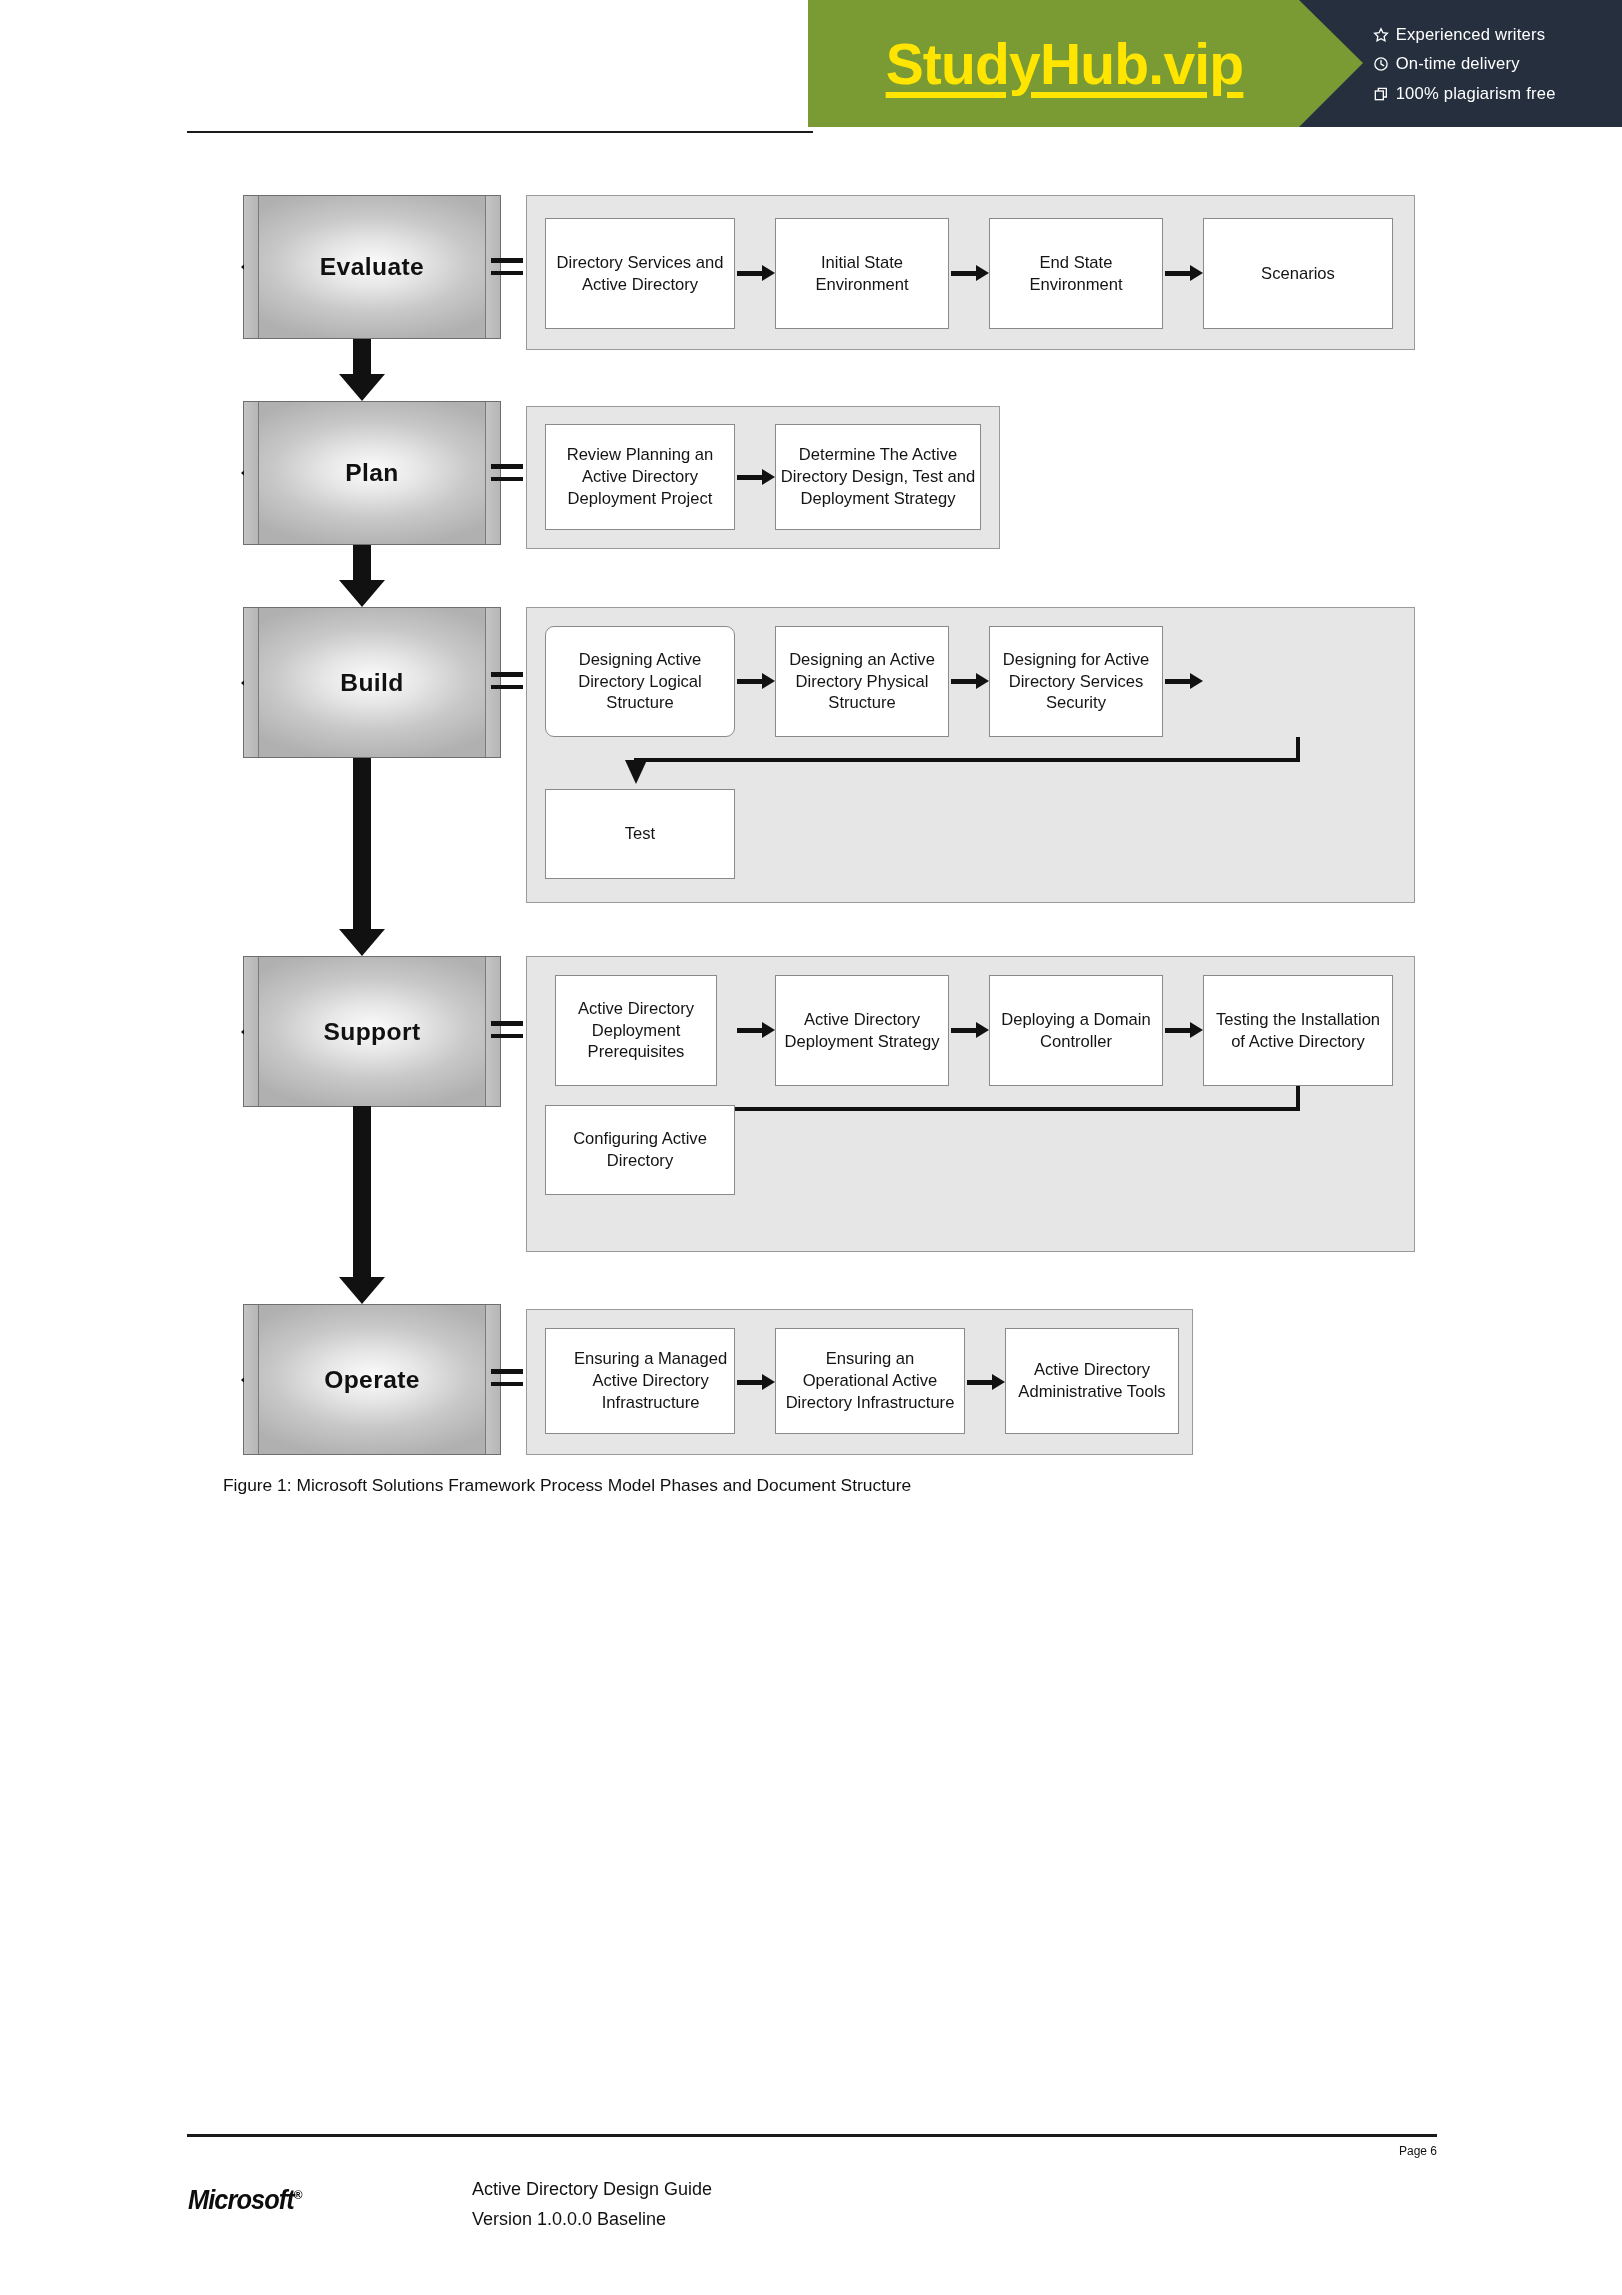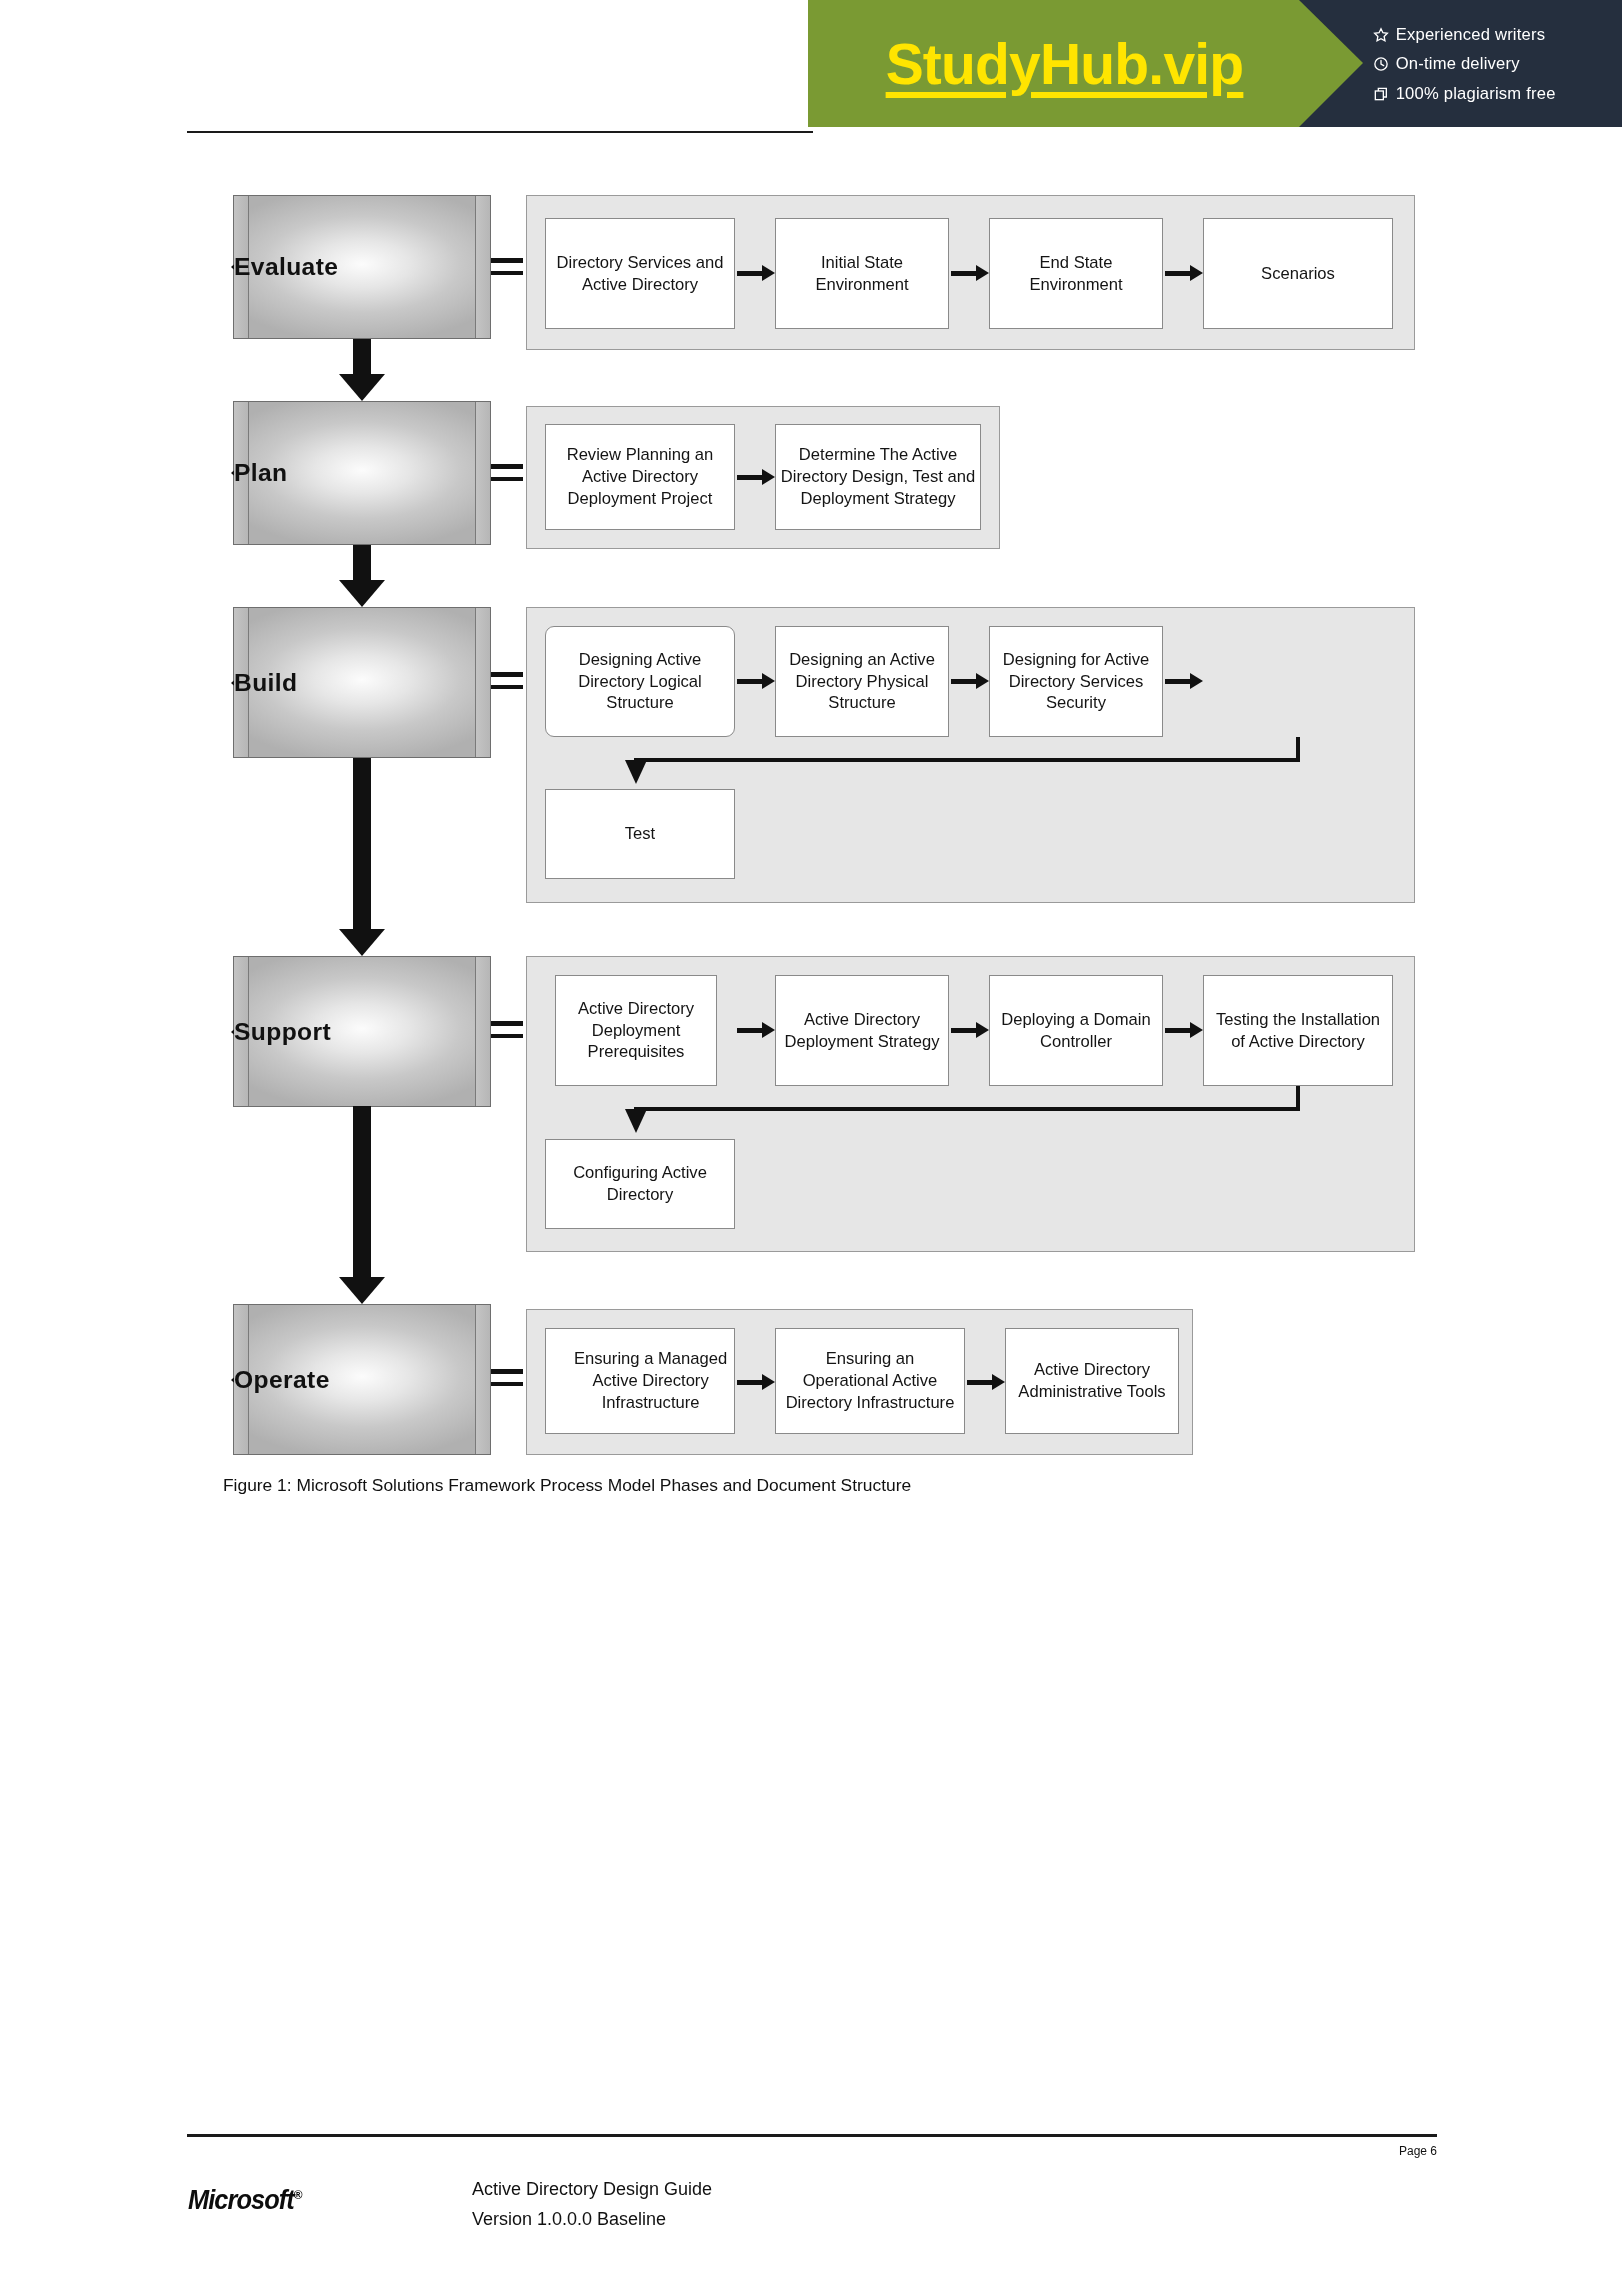--- a/index.html
+++ b/index.html
@@ -107,21 +107,22 @@
     height: 1506px;
   }
 
   .phase-box {
     position: absolute;
     border: 1.6px solid #6e6e6e;
     box-sizing: border-box;
     background: radial-gradient(ellipse 62% 55% at 50% 48%, #fcfcfc 0%, #e6e6e6 30%, #c8c8c8 62%, #b0b0b0 100%);
     display: flex;
     align-items: center;
-    justify-content: flex-start;
+    justify-content: center;
+    margin-left: 10px;
   }
   .phase-box .strip-l,
   .phase-box .strip-r {
     position: absolute;
     top: 0;
     bottom: 0;
     width: 14.3px;
     background: linear-gradient(90deg, #c4c4c4, #b6b6b6);
   }
   .phase-box .strip-l { left: 0; border-right: 1.6px solid #7a7a7a; }
@@ -478,21 +479,21 @@
     <div class="shaft"></div>
       <div class="head"></div>
   </div>
   <div class="doc-box" style="left:1203px; top:975px; width:190px; height:111px;">Testing the Installation of Active Directory</div>
 
   <div class="wrap-arrow" style="left:634px; top:1086px; width:666px; height:25px;">
     <div class="seg-v-right"></div>
     <div class="seg-h"></div>
     <div class="seg-head"></div>
   </div>
-  <div class="doc-box" style="left:545px; top:1139px; width:190px; height:90px;">Configuring Active Directory</div>
+  <div class="doc-box" style="left:545px; top:1105px; width:190px; height:90px;">Configuring Active Directory</div>
 
   <div class="arrow-down" style="left:339px; top:1106px; width:46px; height:198px;">
     <div class="shaft"></div>
       <div class="head"></div>
   </div>
 
   <div class="phase-box" style="left:233px; top:1304px; width:258px; height:151px;">
     <div class="phase-tick"></div>
     <div class="strip-l"></div>
     <div class="strip-r"></div>

